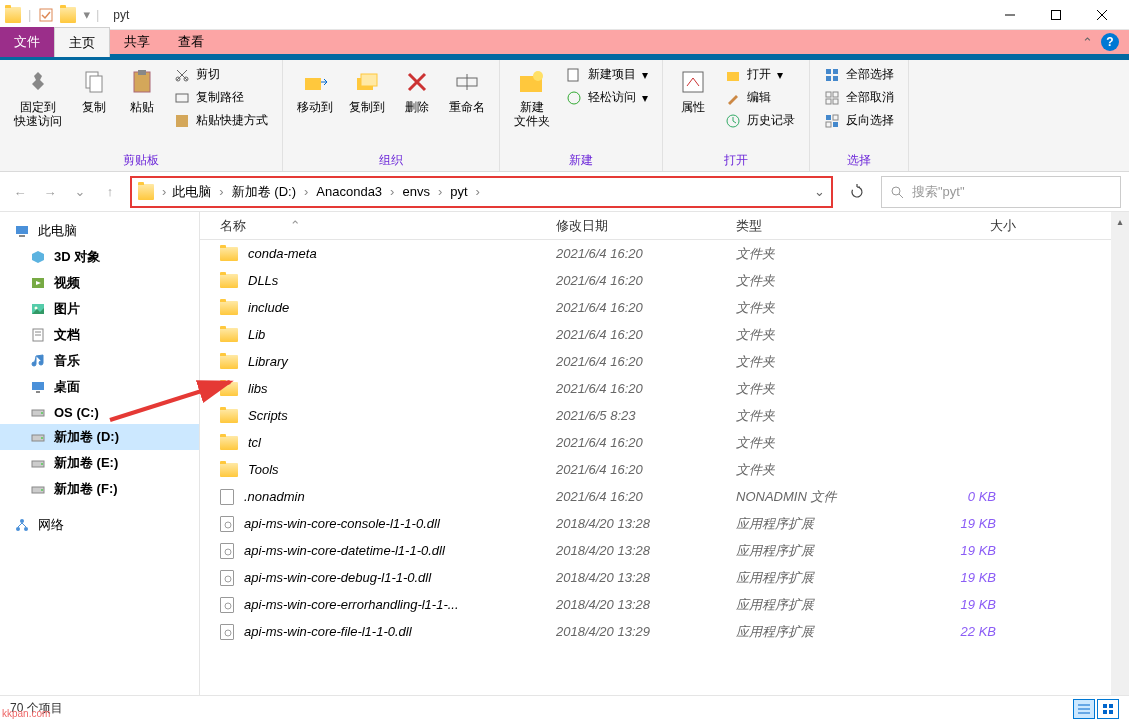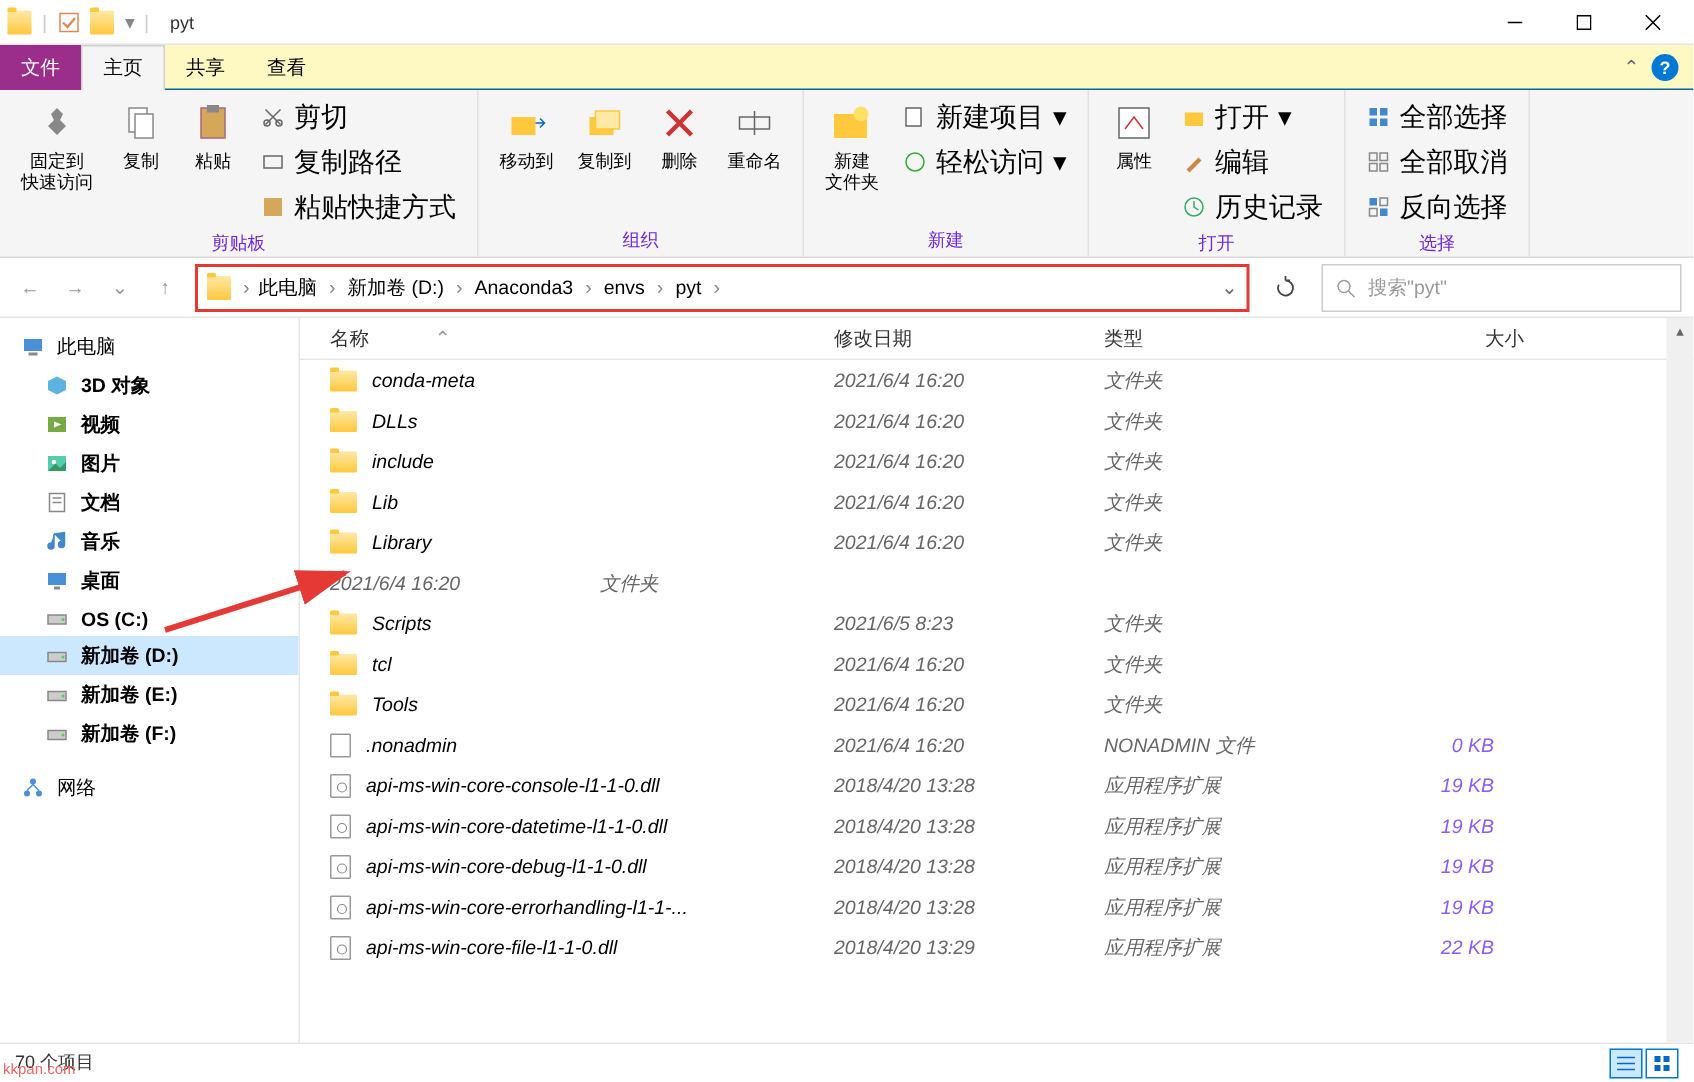--- a/index.html
+++ b/index.html
@@ -6,34 +6,34 @@
 body { font-family: "Microsoft YaHei", "Segoe UI", sans-serif; font-size: 13px; background: #fff; color: #000; width: 1129px; height: 721px; overflow: hidden; position: relative; }
 .titlebar { display: flex; align-items: center; height: 30px; background: #fff; border-bottom: 1px solid #e5e5e5; padding: 0 4px; }
 .titlebar-left { display: flex; align-items: center; gap: 4px; }
 .qat-icon { width: 18px; height: 18px; display: flex; align-items: center; justify-content: center; }
 .folder-icon-small { width: 16px; height: 16px; background: linear-gradient(180deg, #ffe9a6 0%, #ffc83d 100%); border-radius: 1px; position: relative; }
 .folder-icon-small::before { content: ''; position: absolute; top: -2px; left: 0; width: 6px; height: 3px; background: #ffc83d; border-radius: 1px 1px 0 0; }
 .titlebar-sep { color: #ccc; margin: 0 2px; }
 .titlebar-title { margin-left: 8px; font-size: 12px; color: #333; }
 .titlebar-controls { margin-left: auto; display: flex; }
 .titlebar-btn { width: 46px; height: 30px; display: flex; align-items: center; justify-content: center; cursor: pointer; }
-.ribbon-tabs { display: flex; align-items: center; height: 30px; background: #fef9c3; border-bottom: 1px solid #0369a1; }
+.ribbon-tabs { display: flex; align-items: center; height: 30px; background: #fca5a5; border-bottom: 6px solid #0369a1; }
 .tab { padding: 0 14px; height: 30px; display: flex; align-items: center; cursor: pointer; font-size: 13px; }
 .tab.file { background: #9b2e8a; color: #fff; }
 .tab.active { border: 1px solid #d0d0d0; border-bottom: none; background: #f5f5f5; }
 .ribbon-help { margin-left: auto; display: flex; align-items: center; gap: 8px; padding-right: 10px; }
 .help-icon { width: 18px; height: 18px; border-radius: 50%; background: #0078d4; color: #fff; display: flex; align-items: center; justify-content: center; font-size: 12px; font-weight: bold; }
 .ribbon { display: flex; background: #f5f5f5; height: 112px; border-bottom: 1px solid #dadada; }
 .ribbon-group { display: flex; flex-direction: column; align-items: center; padding: 4px 8px 2px; border-right: 1px solid #e1e1e1; }
 .ribbon-group-content { display: flex; flex: 1; align-items: flex-start; gap: 4px; }
 .ribbon-group-label { font-size: 12px; color: #6d28d9; padding-top: 2px; }
 .ribbon-big-btn { display: flex; flex-direction: column; align-items: center; gap: 2px; padding: 2px 6px; cursor: pointer; min-width: 40px; justify-content: flex-end; }
 .ribbon-big-icon { width: 32px; height: 32px; display: flex; align-items: center; justify-content: center; }
 .ribbon-big-btn span { font-size: 12px; text-align: center; line-height: 1.2; }
-.ribbon-small-btn { display: flex; align-items: center; gap: 6px; padding: 2px 6px; cursor: pointer; font-size: 18px; }
+.ribbon-small-btn { display: flex; align-items: center; gap: 6px; padding: 2px 6px; cursor: pointer; font-size: 12px; }
 .ribbon-small-col { display: flex; flex-direction: column; gap: 2px; }
 .nav-bar { display: flex; align-items: center; height: 40px; padding: 0 8px; gap: 8px; border-bottom: 1px solid #e5e5e5; }
 .nav-arrows { display: flex; gap: 6px; align-items: center; color: #999; }
 .nav-arrow { width: 24px; height: 24px; display: flex; align-items: center; justify-content: center; cursor: pointer; }
 .address-wrap { flex: 1; display: flex; align-items: center; border: 2px solid #e53935; height: 32px; padding: 0 6px; }
 .breadcrumb { display: flex; align-items: center; gap: 2px; font-size: 13px; }
 .bc-item { padding: 0 4px; cursor: pointer; color: #000; }
 .bc-sep { color: #888; margin: 0 2px; }
 .addr-dropdown { margin-left: auto; color: #666; cursor: pointer; }
 .refresh-btn { width: 32px; height: 32px; display: flex; align-items: center; justify-content: center; cursor: pointer; border: 1px solid transparent; }
@@ -513,20 +513,24 @@
         <div class="file-row">
           <div class="name-cell">
             <span class="folder-icon"></span>
             <span>Library</span>
           </div>
           <div class="date-cell">2021/6/4 16:20</div>
           <div class="type-cell">文件夹</div>
           <div class="size-cell"></div>
         </div>
         <div class="file-row">
+          <div class="name-cell">
+            <span class="folder-icon"></span>
+            <span>libs</span>
+          </div>
           <div class="date-cell">2021/6/4 16:20</div>
           <div class="type-cell">文件夹</div>
           <div class="size-cell"></div>
         </div>
         <div class="file-row">
           <div class="name-cell">
             <span class="folder-icon"></span>
             <span>Scripts</span>
           </div>
           <div class="date-cell">2021/6/5 8:23</div>

